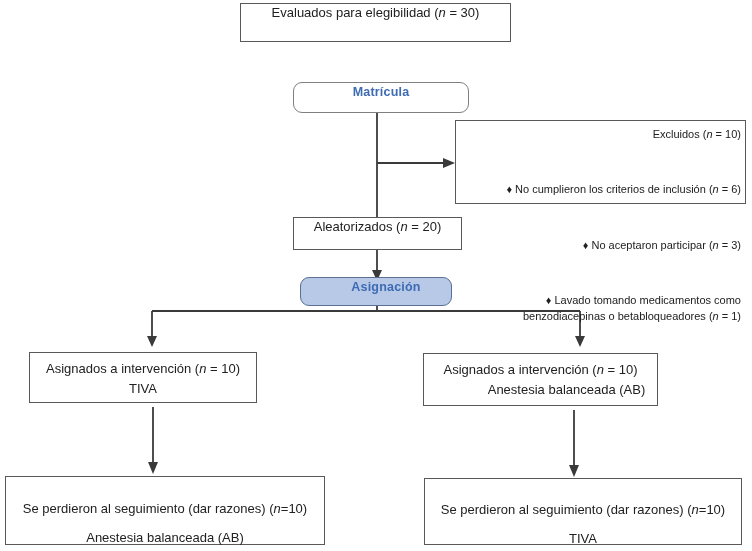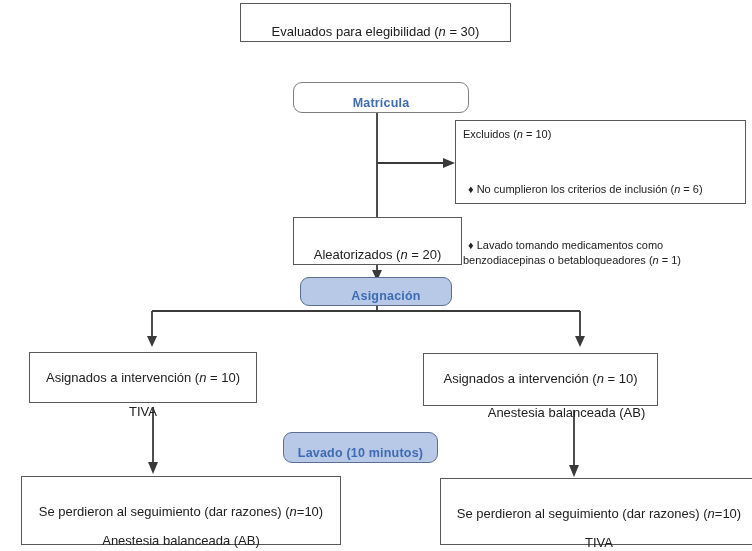--- a/index.html
+++ b/index.html
@@ -19,40 +19,40 @@
   }
   .connector-layer{position:absolute;left:0;top:0;}
   .connector-layer line{stroke:var(--line);stroke-width:1.8px;}
   .connector-layer polygon{fill:var(--line);stroke:none;}
   .box{
     position:absolute;
     background:#fff;
     border:1.5px solid var(--border);
     box-sizing:border-box;
     display:flex;flex-direction:column;
-    align-items:center;justify-content:flex-end;
+    align-items:center;justify-content:flex-start;
     text-align:center;
     font-size:13px;
     line-height:18px;
     white-space:nowrap;
   }
   .rounded{border-radius:9px;border-color:#7f7f7f;}
   .filled{background:var(--fill);border-color:#5a6f91;border-radius:9px;}
   .blue-label{color:var(--accent);font-weight:bold;font-size:12.5px;letter-spacing:.2px;}
   .nvar{font-style:italic;}
   .excluded-box{
-    align-items:flex-start;justify-content:flex-start;
+    align-items:flex-end;justify-content:flex-start;
     text-align:left;
     padding:6px 4px 0 7px;
     font-size:11px;line-height:15.4px;
   }
   .excluded-box .bullet{padding-left:5px;margin-top:40px;}
-  .arm-box{justify-content:flex-start;padding-top:15px;line-height:20px;gap:14px;}
+  .arm-box{justify-content:flex-start;padding-top:6px;line-height:20px;}
   .shift-right{margin-left:52px;}
-  .followup-box{justify-content:space-between;padding-top:26px;margin-left:16px;}
+  .followup-box{justify-content:center;padding-top:26px;}
   .followup-box .l2{margin-top:11px;}
 </style>
 </head>
 <body>
 
 <div class="canvas">
 
   <svg class="connector-layer" width="752" height="551" viewBox="0 0 752 551">
 
     <line x1="377" y1="113" x2="377" y2="217"></line>
@@ -83,45 +83,43 @@
     <span>Evaluados para elegibilidad (<i class="nvar">n</i> = 30)</span>
   </div>
 
   <div class="box rounded" style="left:293px;top:82px;width:176px;height:31px;">
     <span class="blue-label">Matrícula</span>
   </div>
 
   <div class="box excluded-box" style="left:455px;top:120px;width:291px;height:84px;">
     <div>Excluidos (<i class="nvar">n</i> = 10)</div>
     <div class="bullet">♦ No cumplieron los criterios de inclusión (<i class="nvar">n</i> = 6)</div>
+    <div class="bullet">♦ No aceptaron participar (<i class="nvar">n</i> = 3)</div>
     <div class="bullet">♦ Lavado tomando medicamentos como</div>
     <div>benzodiacepinas o betabloqueadores (<i class="nvar">n</i> = 1)</div>
   </div>
 
-  <div class="box" style="left:293px;top:217px;width:169px;height:48px;">
+  <div class="box" style="left:293px;top:217px;width:169px;height:33px;">
     <span>Aleatorizados (<i class="nvar">n</i> = 20)</span>
   </div>
 
   <div class="box filled" style="left:300px;top:277px;width:152px;height:29px;padding-left:20px;">
     <span class="blue-label">Asignación</span>
   </div>
 
   <div class="box arm-box" style="left:29px;top:352px;width:228px;height:51px;">
     <div>Asignados a intervención (<i class="nvar">n</i> = 10)</div>
     <div>TIVA</div>
   </div>
 
   <div class="box arm-box" style="left:423px;top:353px;width:235px;height:53px;">
     <div>Asignados a intervención (<i class="nvar">n</i> = 10)</div>
     <div class="shift-right">Anestesia balanceada (AB)</div>
   </div>
 
-  <div class="box filled" style="left:283px;top:432px;width:155px;height:31px;">
-    <span class="blue-label">Lavado (10 minutos)</span>
-  </div>
 
   <div class="box followup-box" style="left:5px;top:476px;width:320px;height:69px;">
     <div>Se perdieron al seguimiento (dar razones) (<i class="nvar">n</i>=10)</div>
     <div class="l2">Anestesia balanceada (AB)</div>
   </div>
 
   <div class="box followup-box" style="left:424px;top:478px;width:318px;height:67px;">
     <div>Se perdieron al seguimiento (dar razones) (<i class="nvar">n</i>=10)</div>
     <div class="l2">TIVA</div>
   </div>

